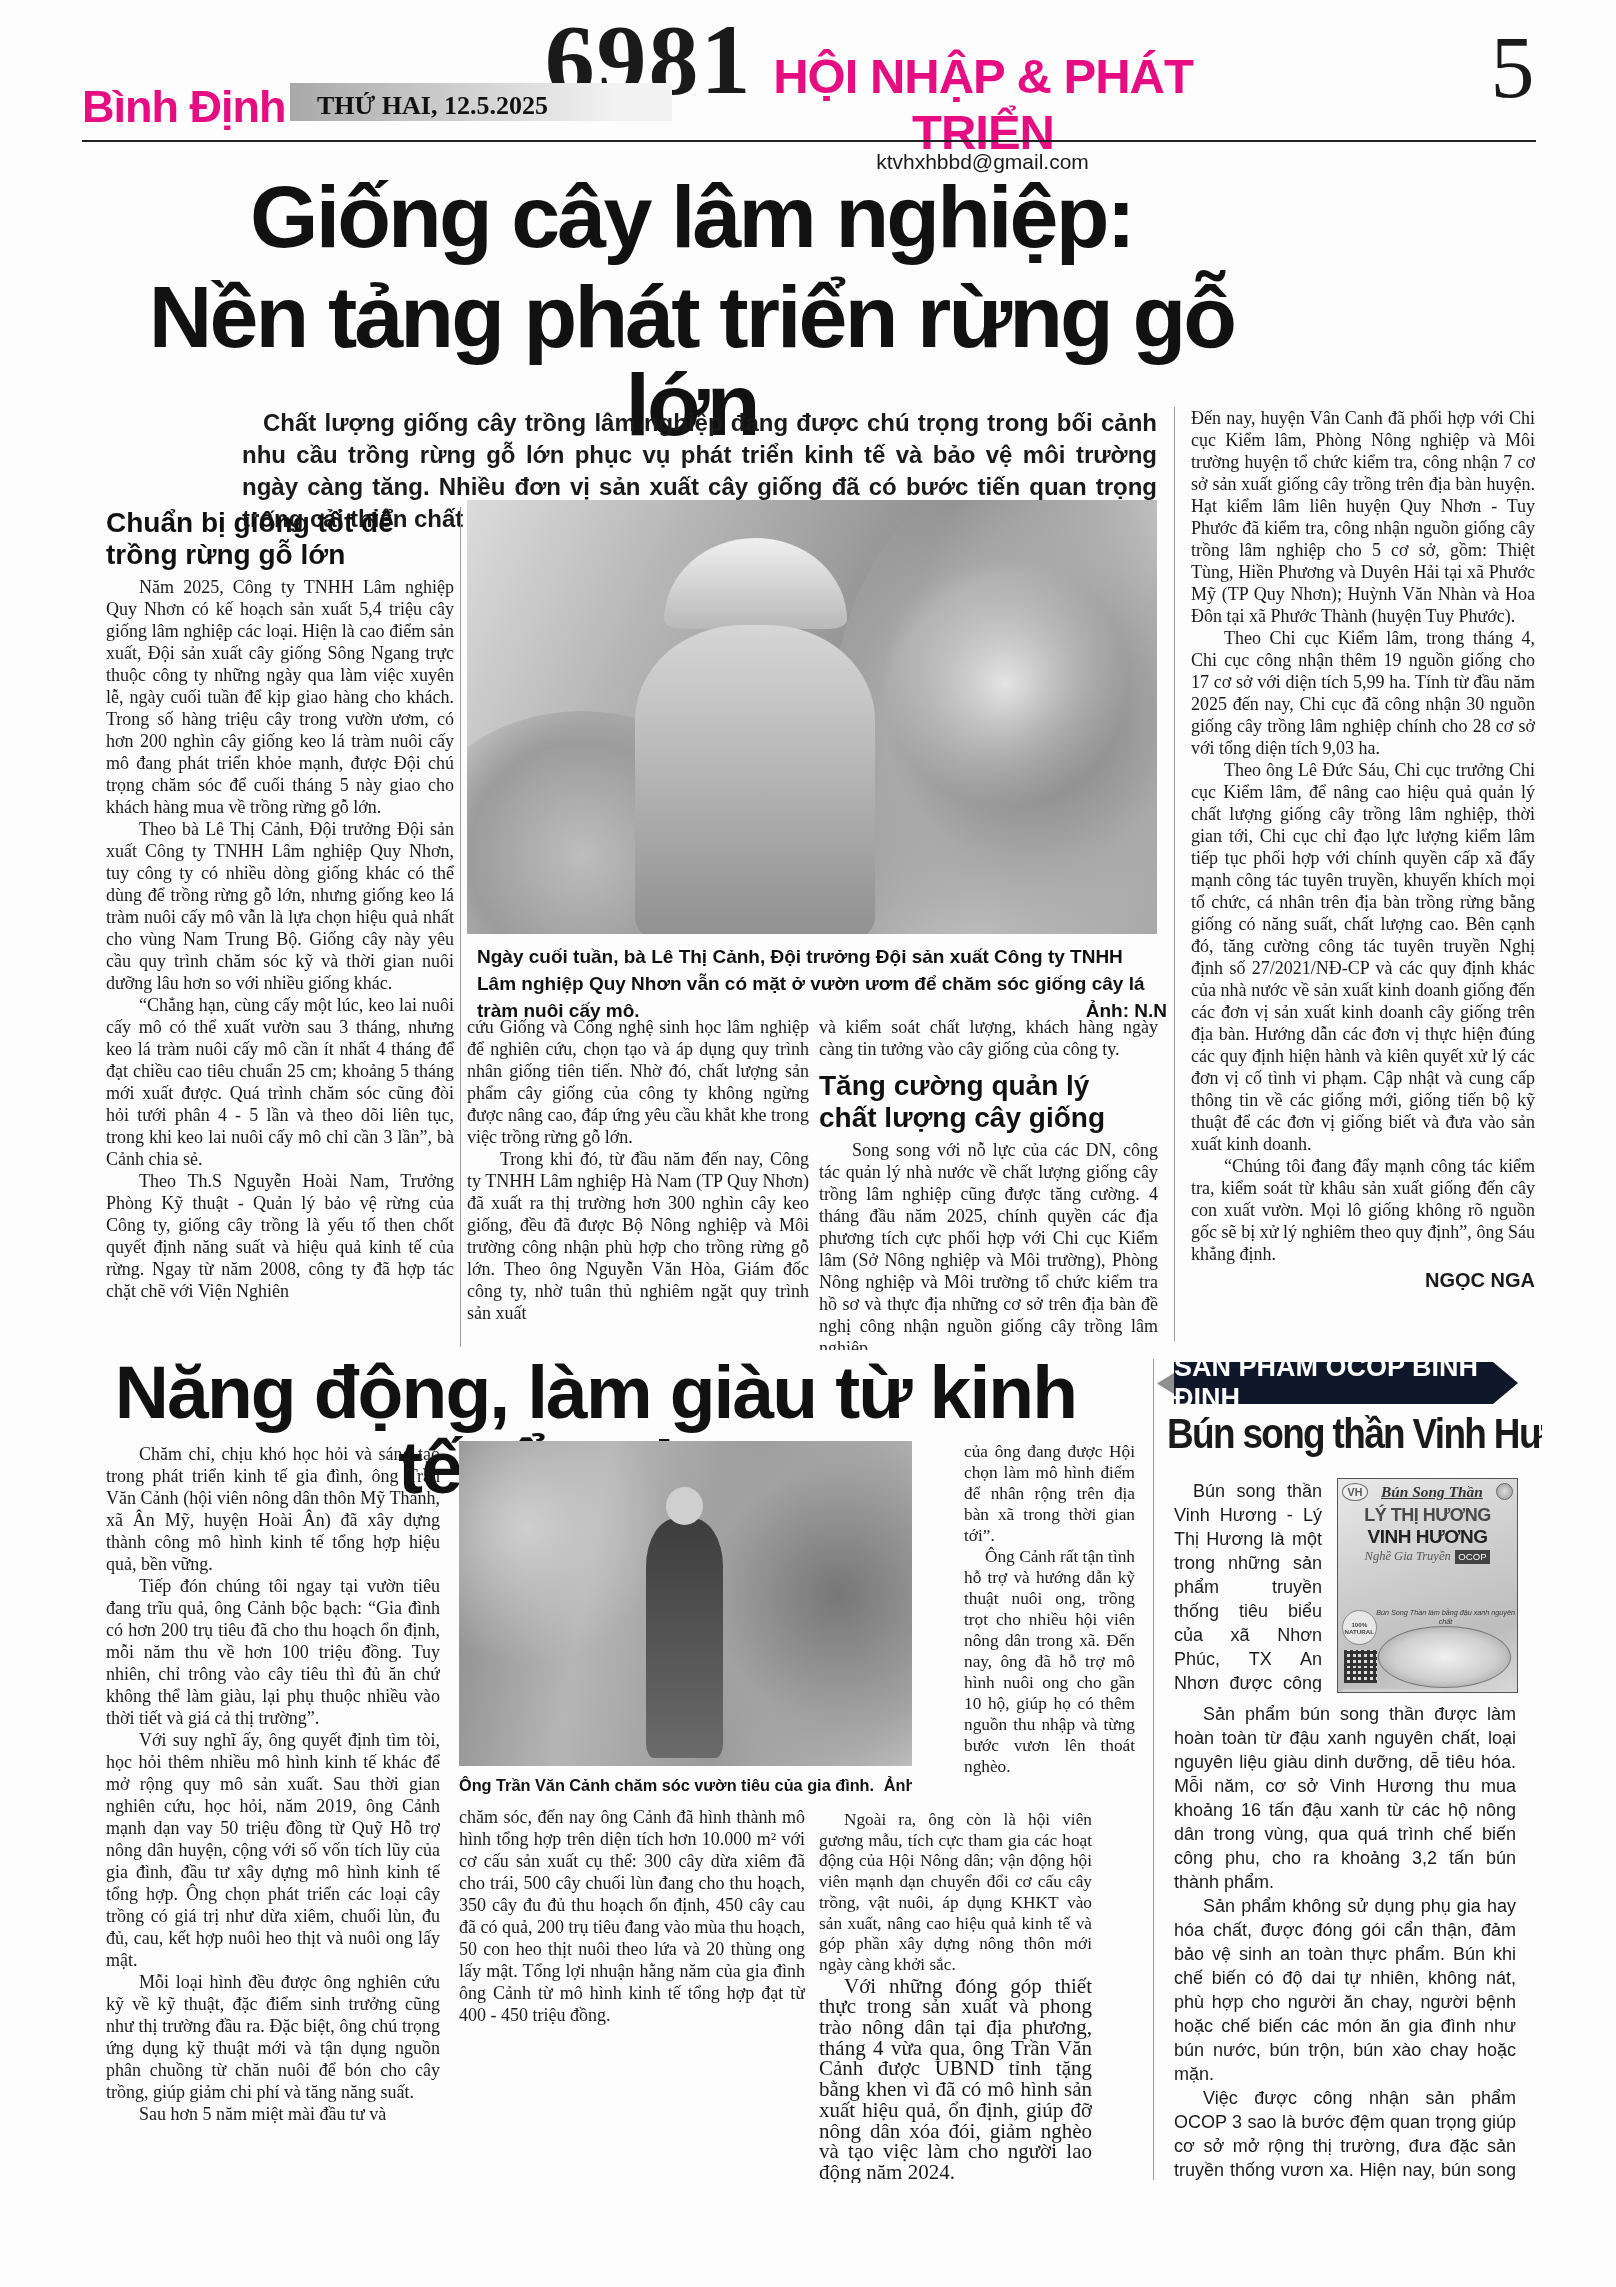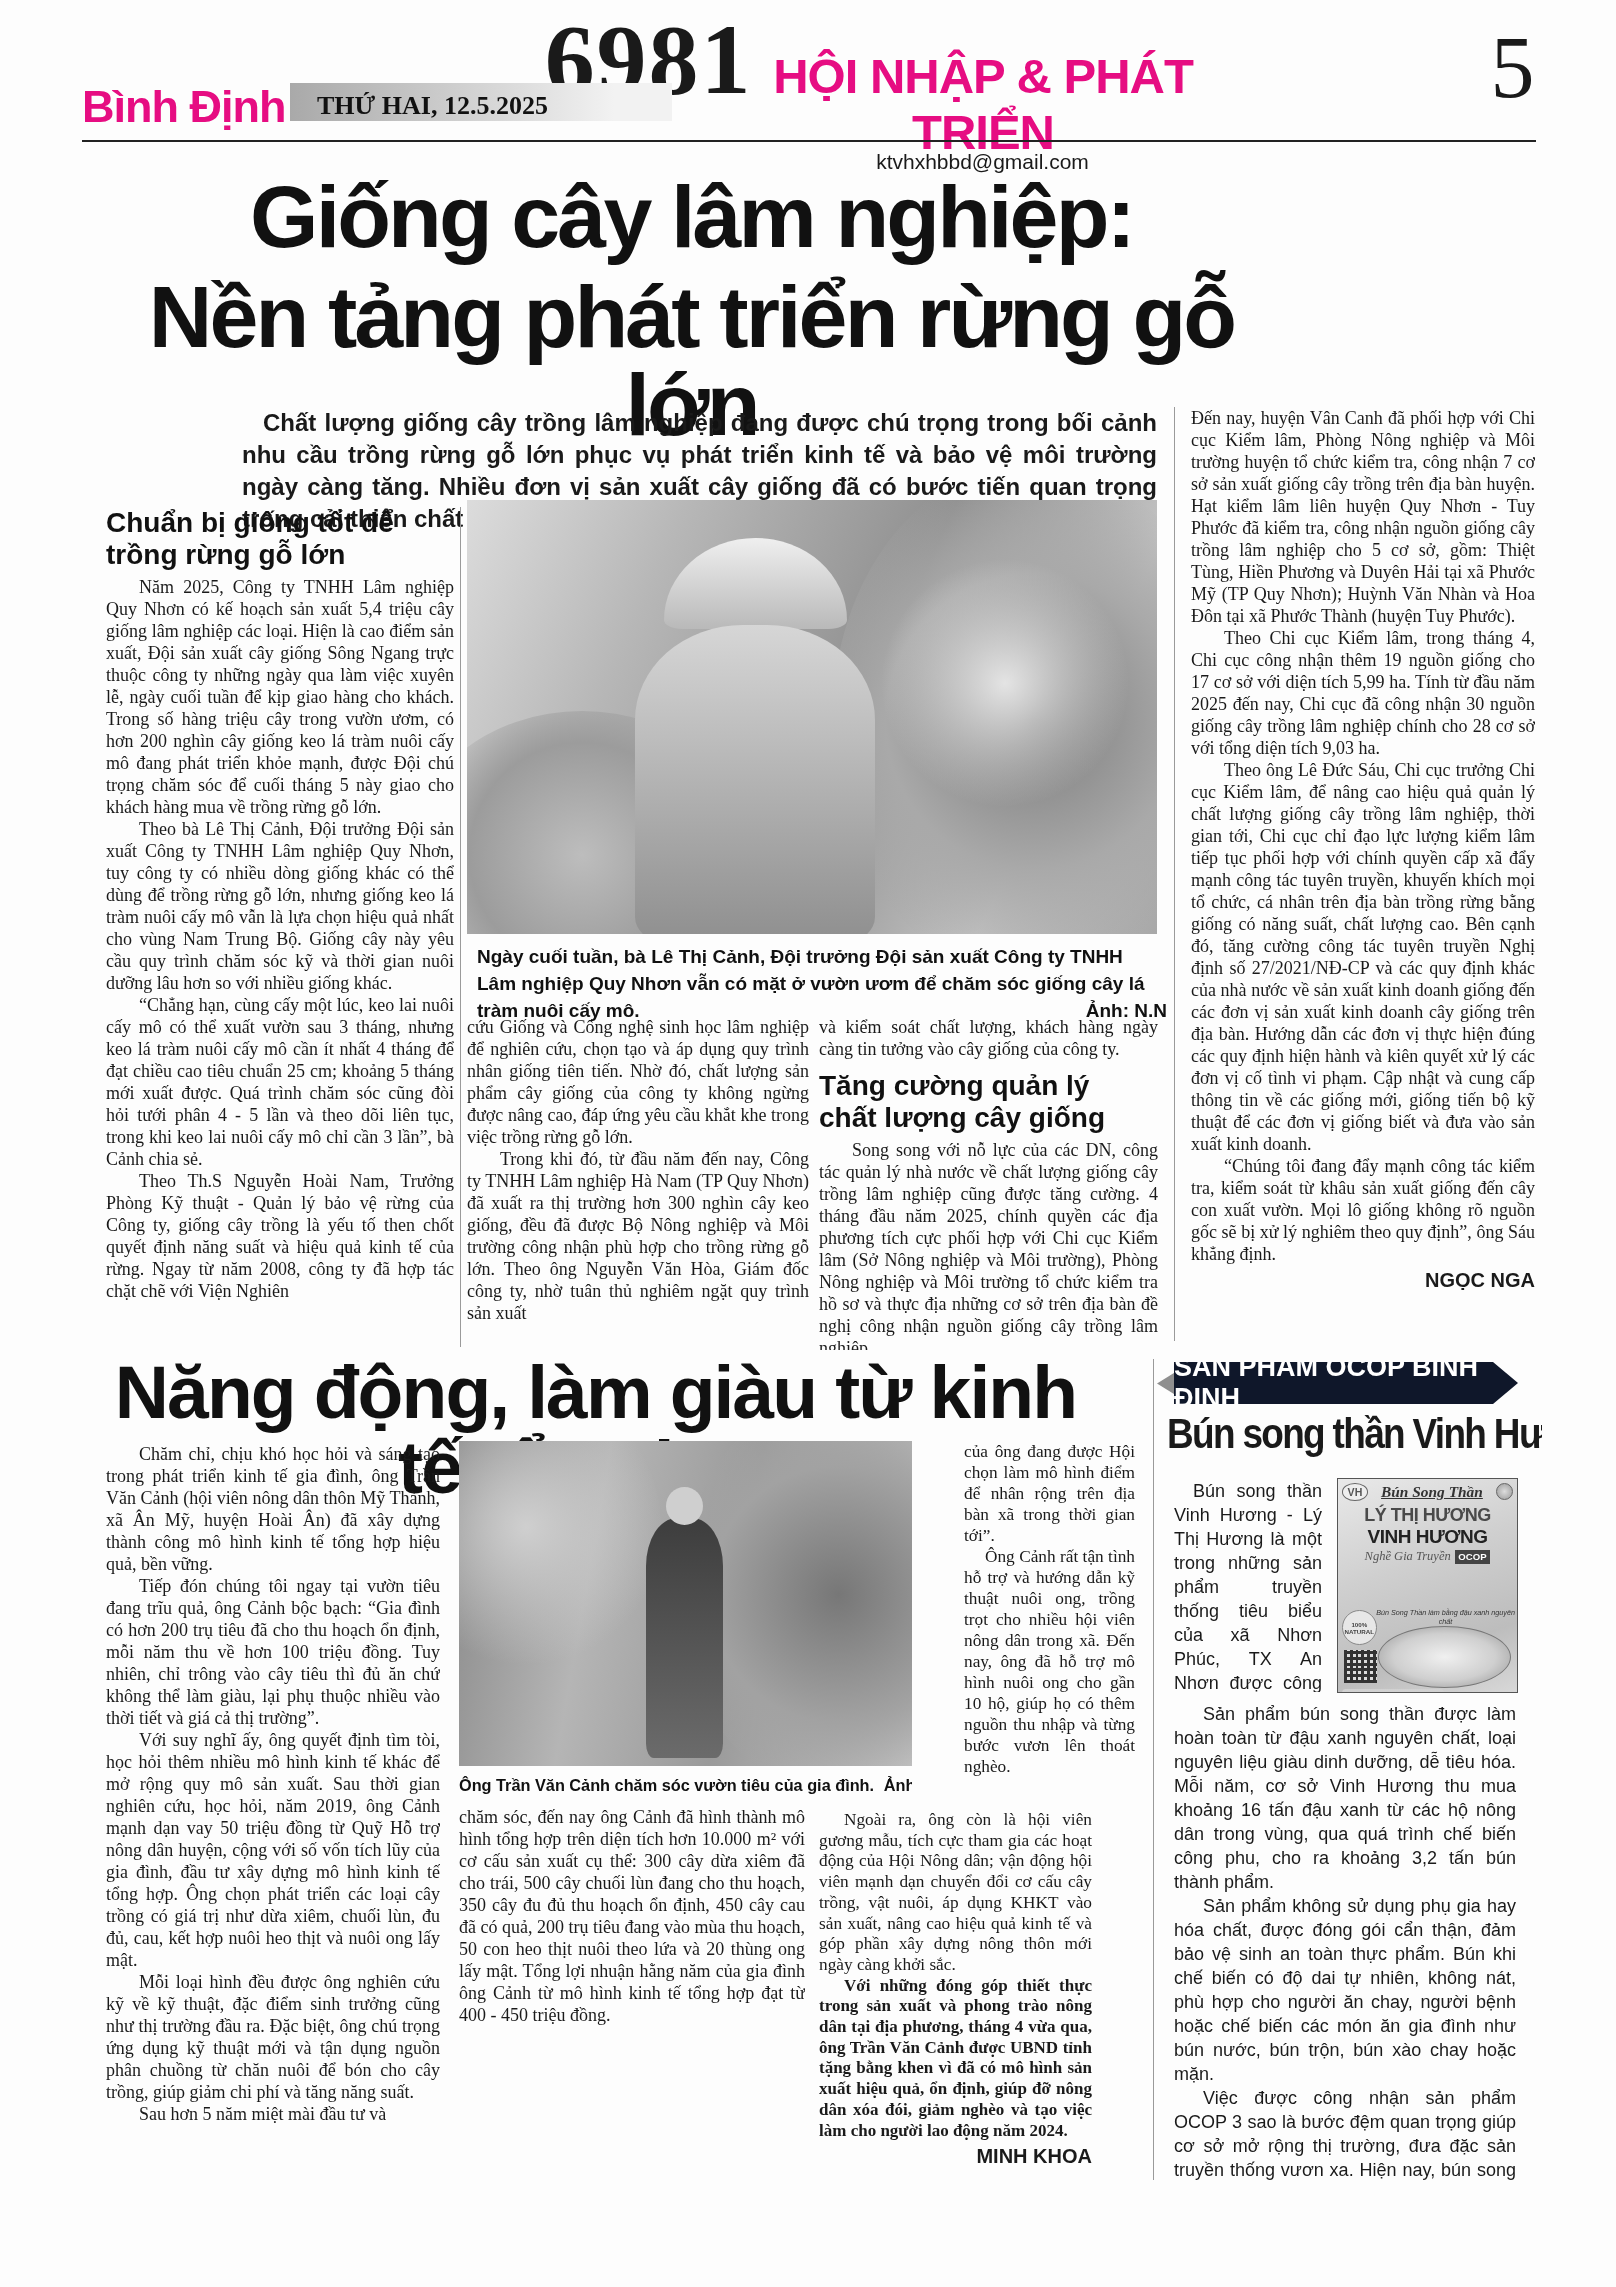--- a/index.html
+++ b/index.html
@@ -118,21 +118,21 @@
   <p class="noindent" style="font-size:17.3px;line-height:21px;text-indent:0;">của ông đang được Hội chọn làm mô hình điểm để nhân rộng trên địa bàn xã trong thời gian tới”.</p>
   <p style="font-size:17.3px;line-height:21px;text-indent:21px;">Ông Cảnh rất tận tình hỗ trợ và hướng dẫn kỹ thuật nuôi ong, trồng trọt cho nhiều hội viên nông dân trong xã. Đến nay, ông đã hỗ trợ mô hình nuôi ong cho gần 10 hộ, giúp họ có thêm nguồn thu nhập và từng bước vươn lên thoát nghèo.</p>
 </div>
 
 <div class="abs serifbody col" style="left:459px;top:1806px;width:346px;height:373px;">
   <p class="noindent">chăm sóc, đến nay ông Cảnh đã hình thành mô hình tổng hợp trên diện tích hơn 10.000 m² với cơ cấu sản xuất cụ thể: 300 cây dừa xiêm đã cho trái, 500 cây chuối lùn đang cho thu hoạch, 350 cây đu đủ thu hoạch ổn định, 450 cây cau đã có quả, 200 trụ tiêu đang vào mùa thu hoạch, 50 con heo thịt nuôi theo lứa và 20 thùng ong lấy mật. Tổng lợi nhuận hằng năm của gia đình ông Cảnh từ mô hình kinh tế tổng hợp đạt từ 400 - 450 triệu đồng.</p>
 </div>
 
 <div class="abs serifbody col" style="left:819px;top:1810px;width:273px;height:373px;">
   <p style="font-size:17.3px;line-height:20.7px;text-indent:25px;">Ngoài ra, ông còn là hội viên gương mẫu, tích cực tham gia các hoạt động của Hội Nông dân; vận động hội viên mạnh dạn chuyển đổi cơ cấu cây trồng, vật nuôi, áp dụng KHKT vào sản xuất, nâng cao hiệu quả kinh tế và góp phần xây dựng nông thôn mới ngày càng khởi sắc.</p>
-  <p style="font-size:17px;line-height:20.7px;text-indent:25px;font-weight:bold;">Với những đóng góp thiết thực trong sản xuất và phong trào nông dân tại địa phương, tháng 4 vừa qua, ông Trần Văn Cảnh được UBND tỉnh tặng bằng khen vì đã có mô hình sản xuất hiệu quả, ổn định, giúp đỡ nông dân xóa đói, giảm nghèo và tạo việc làm cho người lao động năm 2024.</p>
+  <p style="font-size:21px;line-height:20.7px;text-indent:25px;">Với những đóng góp thiết thực trong sản xuất và phong trào nông dân tại địa phương, tháng 4 vừa qua, ông Trần Văn Cảnh được UBND tỉnh tặng bằng khen vì đã có mô hình sản xuất hiệu quả, ổn định, giúp đỡ nông dân xóa đói, giảm nghèo và tạo việc làm cho người lao động năm 2024.</p>
   <div class="byline">MINH KHOA</div>
 </div>
 
 <div class="rule-v" style="left:1153px;top:1359px;height:821px;"></div>
 
 <div class="abs" style="left:1157px;top:1368px;width:25px;height:31px;background:#8f8f8f;clip-path:polygon(100% 0,100% 100%,0 50%);"></div>
 <div class="abs banner" style="left:1174px;top:1362px;width:344px;height:42px;font-size:27px;">
   <span style="padding-right:19px;">SẢN PHẨM OCOP BÌNH ĐỊNH</span>
 </div>
 
@@ -145,21 +145,21 @@
 <div class="abs prodbox" style="left:1337px;top:1478px;width:179px;height:213px;">
   <div style="display:flex;align-items:center;justify-content:space-between;padding:3.8px 3.8px 0 3.8px;">
     <span style="border:1px solid #666;border-radius:50%;font-size:10.6px;font-weight:bold;padding:1.9px 4.8px;background:#eee;color:#555;">VH</span>
     <span style="font-family:'Liberation Serif',serif;font-style:italic;font-weight:bold;font-size:15.4px;color:#333;text-decoration:underline;">Bún Song Thần</span>
     <span style="width:15.4px;height:15.4px;border:1px solid #666;border-radius:50%;background:radial-gradient(circle,#ddd,#999);"></span>
   </div>
   <div style="font-size:18px;font-weight:bold;color:#4a4a4a;margin-top:3.8px;letter-spacing:-0.5px;">LÝ THỊ HƯƠNG</div>
   <div style="font-size:19px;font-weight:bold;color:#222;letter-spacing:-0.5px;">VINH HƯƠNG</div>
   <div style="display:flex;align-items:center;justify-content:center;gap:3.8px;margin-top:1.9px;">
     <span style="font-family:'Liberation Serif',serif;font-style:italic;font-size:12.5px;color:#555;">Nghề Gia Truyền</span>
-    <span style="background:#444;color:#fff;font-size:9.6px;font-weight:bold;padding:1.9px 3.8px;">OCOP</span>
+    <span style="background:#444;color:#fff;font-size:9.6px;font-weight:normal;padding:1.9px 3.8px;">OCOP</span>
   </div>
   <div style="position:relative;height:115px;margin-top:44px;">
     <span style="position:absolute;left:3.8px;top:1.9px;width:33px;height:33px;border-radius:50%;background:#e7e7e7;border:1px solid #888;font-size:6.2px;font-weight:bold;display:flex;align-items:center;justify-content:center;text-align:center;color:#444;">100% NATURAL</span>
     <span style="position:absolute;left:38px;top:0px;right:1.9px;font-size:7.2px;font-style:italic;color:#333;">Bún Song Thần làm bằng đậu xanh nguyên chất</span>
     <div class="ellipse-noodle" style="position:absolute;left:40px;top:17.3px;width:131px;height:60px;"></div>
     <div class="qr" style="position:absolute;left:5.8px;top:42px;width:33px;height:33px;"></div>
     <div style="position:absolute;left:3.8px;bottom:1.9px;width:102px;height:33px;background:radial-gradient(circle at 20% 60%,#777 5.8px,transparent 6.7px),radial-gradient(circle at 45% 55%,#555 6.7px,transparent 7.7px),radial-gradient(circle at 70% 60%,#777 5.8px,transparent 6.7px),radial-gradient(circle at 90% 62%,#666 4.8px,transparent 5.8px),linear-gradient(#d2d2d2,#bdbdbd);border-radius:3.8px;"></div>
     <div style="position:absolute;right:27px;bottom:3.8px;width:29px;height:21px;border-radius:50%;background:radial-gradient(circle,#bbb,#777);"></div>
     <div style="position:absolute;right:1.9px;bottom:1.9px;width:23px;height:17.3px;border-radius:50%;background:radial-gradient(circle,#ccc,#666);"></div>
   </div>

